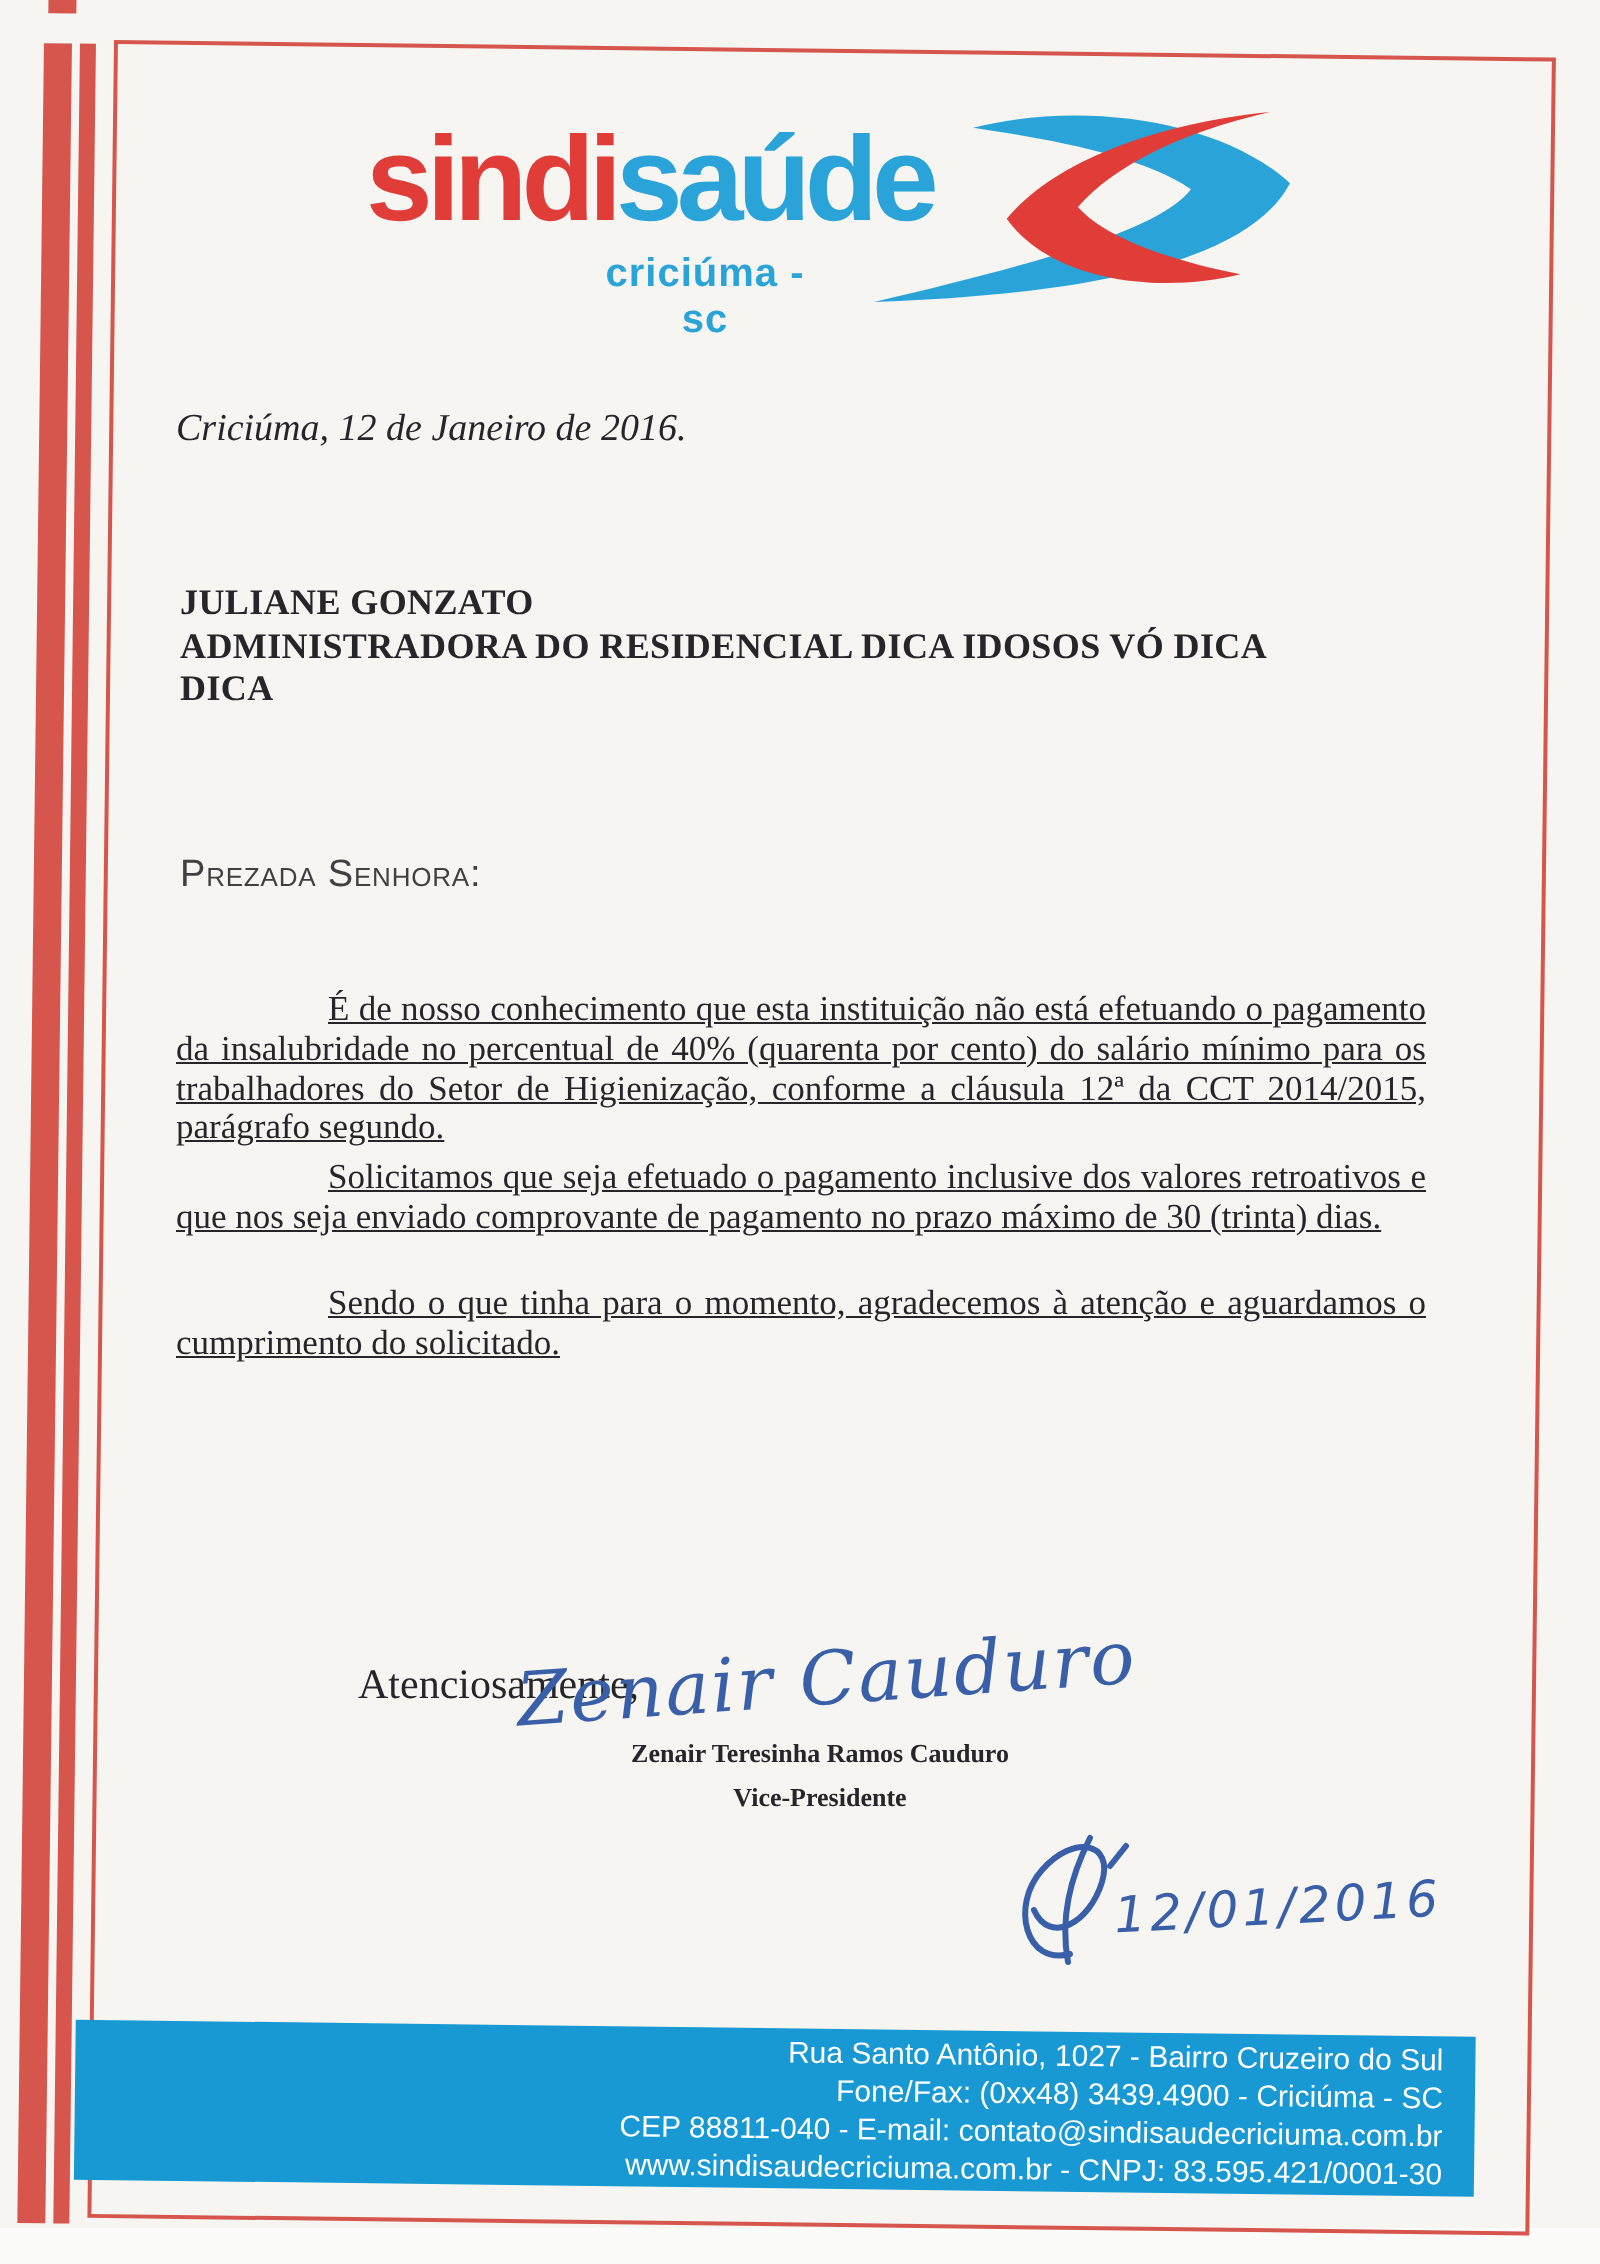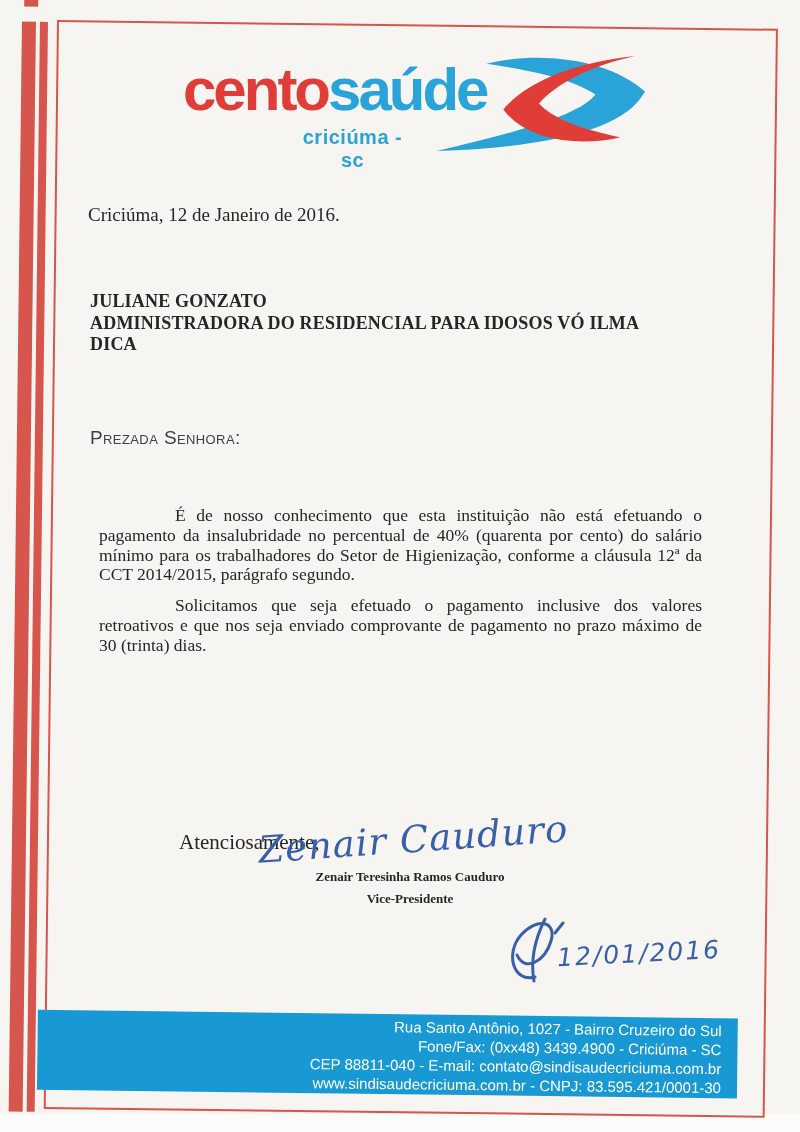--- a/index.html
+++ b/index.html
@@ -22,26 +22,26 @@
   }
   
   .logo-text{position:absolute;left:183px;top:60px;white-space:nowrap;
     font-family:"Liberation Sans",sans-serif;font-weight:bold;font-size:60px;letter-spacing:-3px;line-height:1;}
   .logo-red{color:#e03d39;}
   .logo-blue{color:#2aa4d8;}
   .logo-sub{position:absolute;left:295px;top:126px;width:115px;text-align:center;
     font-family:"Liberation Sans",sans-serif;font-weight:bold;font-size:20px;color:#2aa4d8;letter-spacing:.5px;}
   .logo-mark{position:absolute;left:432px;top:50px;width:218px;height:104px;}
   
-  .date{position:absolute;left:88px;top:204px;font-size:19px;}
+  .date{position:absolute;left:88px;top:204px;font-size:19px;font-style:italic;}
   .recipient{position:absolute;left:90px;top:291px;font-weight:bold;font-size:18px;line-height:21.5px;letter-spacing:.2px;}
   .salutation{position:absolute;left:90px;top:427px;font-family:"Liberation Sans",sans-serif;
     font-weight:normal;font-variant:small-caps;font-size:19px;letter-spacing:.4px;color:#404040;}
   .body-text{position:absolute;left:88px;top:495px;width:625px;text-align:justify;font-size:17.5px;line-height:19.8px;}
-  .body-text p{margin:11px;text-indent:76px;}
+  .body-text p{margin:0;text-indent:76px;text-decoration:underline;}
   .body-text p:nth-child(2){margin-top:5px;}
   .body-text p:nth-child(3){margin-top:23px;}
   .closing{position:absolute;left:179px;top:790px;font-size:21px;margin-top:40px;}
   .signature-script{
     position:absolute;left:258px;top:818px;font-family:"DejaVu Serif",serif;font-style:italic;
     font-size:37px;color:#3a5fa9;transform:rotate(-4deg);letter-spacing:1px;white-space:nowrap;
   }
   .signer-block{position:absolute;left:245px;top:866px;width:330px;text-align:center;
     font-weight:bold;font-size:13px;line-height:22px;}
   .hand-date-group{position:absolute;left:505px;top:915px;width:235px;height:85px;}
@@ -64,41 +64,42 @@
 
     <footer class="footer-bar">
       <div>Rua Santo Antônio, 1027 - Bairro Cruzeiro do Sul</div>
       <div>Fone/Fax: (0xx48) 3439.4900 - Criciúma - SC</div>
       <div>CEP 88811-040 - E-mail: contato@sindisaudecriciuma.com.br</div>
       <div>www.sindisaudecriciuma.com.br - CNPJ: 83.595.421/0001-30</div>
     </footer>
   </div>
 
   <header>
-    <div class="logo-text"><span class="logo-red">cento</span><span class="logo-blue">saúde</span></div>
+    <div class="logo-text"><span class="logo-red">sindi</span><span class="logo-blue">saúde</span></div>
     <div class="logo-sub">criciúma - sc</div>
     <svg class="logo-mark" viewBox="0 0 220 105" xmlns="http://www.w3.org/2000/svg">
       <path fill="#2aa4d8" d="M55 14 C 110 0 180 10 215 42 C 195 80 120 98 5 102 C 90 82 150 65 165 45 C 140 28 95 20 55 14 Z"></path>
       <path fill="#e03d39" d="M205 6 C 145 12 95 32 72 60 C 95 92 150 98 190 88 C 150 80 120 68 108 54 C 125 34 160 16 205 6 Z"></path>
     </svg>
   </header>
 
   <div class="date">Criciúma, 12 de Janeiro de 2016.</div>
 
   <div class="recipient">
     <div>JULIANE GONZATO</div>
-    <div>ADMINISTRADORA DO RESIDENCIAL PARA IDOSOS VÓ ILMA</div>
+    <div>ADMINISTRADORA DO RESIDENCIAL DICA IDOSOS VÓ DICA</div>
     <div>DICA</div>
   </div>
 
   <div class="salutation">Prezada Senhora:</div>
 
   <div class="body-text">
     <p>É de nosso conhecimento que esta instituição não está efetuando o pagamento da insalubridade no percentual de 40% (quarenta por cento) do salário mínimo para os trabalhadores do Setor de Higienização, conforme a cláusula 12ª da CCT 2014/2015, parágrafo segundo.</p>
     <p>Solicitamos que seja efetuado o pagamento inclusive dos valores retroativos e que nos seja enviado comprovante de pagamento no prazo máximo de 30 (trinta) dias.</p>
+    <p>Sendo o que tinha para o momento, agradecemos à atenção e aguardamos o cumprimento do solicitado.</p>
   </div>
 
   <div class="closing">Atenciosamente,</div>
 
   <div class="signature-script">Zenair Cauduro</div>
 
   <div class="signer-block">
     <div>Zenair Teresinha Ramos Cauduro</div>
     <div>Vice-Presidente</div>
   </div>

